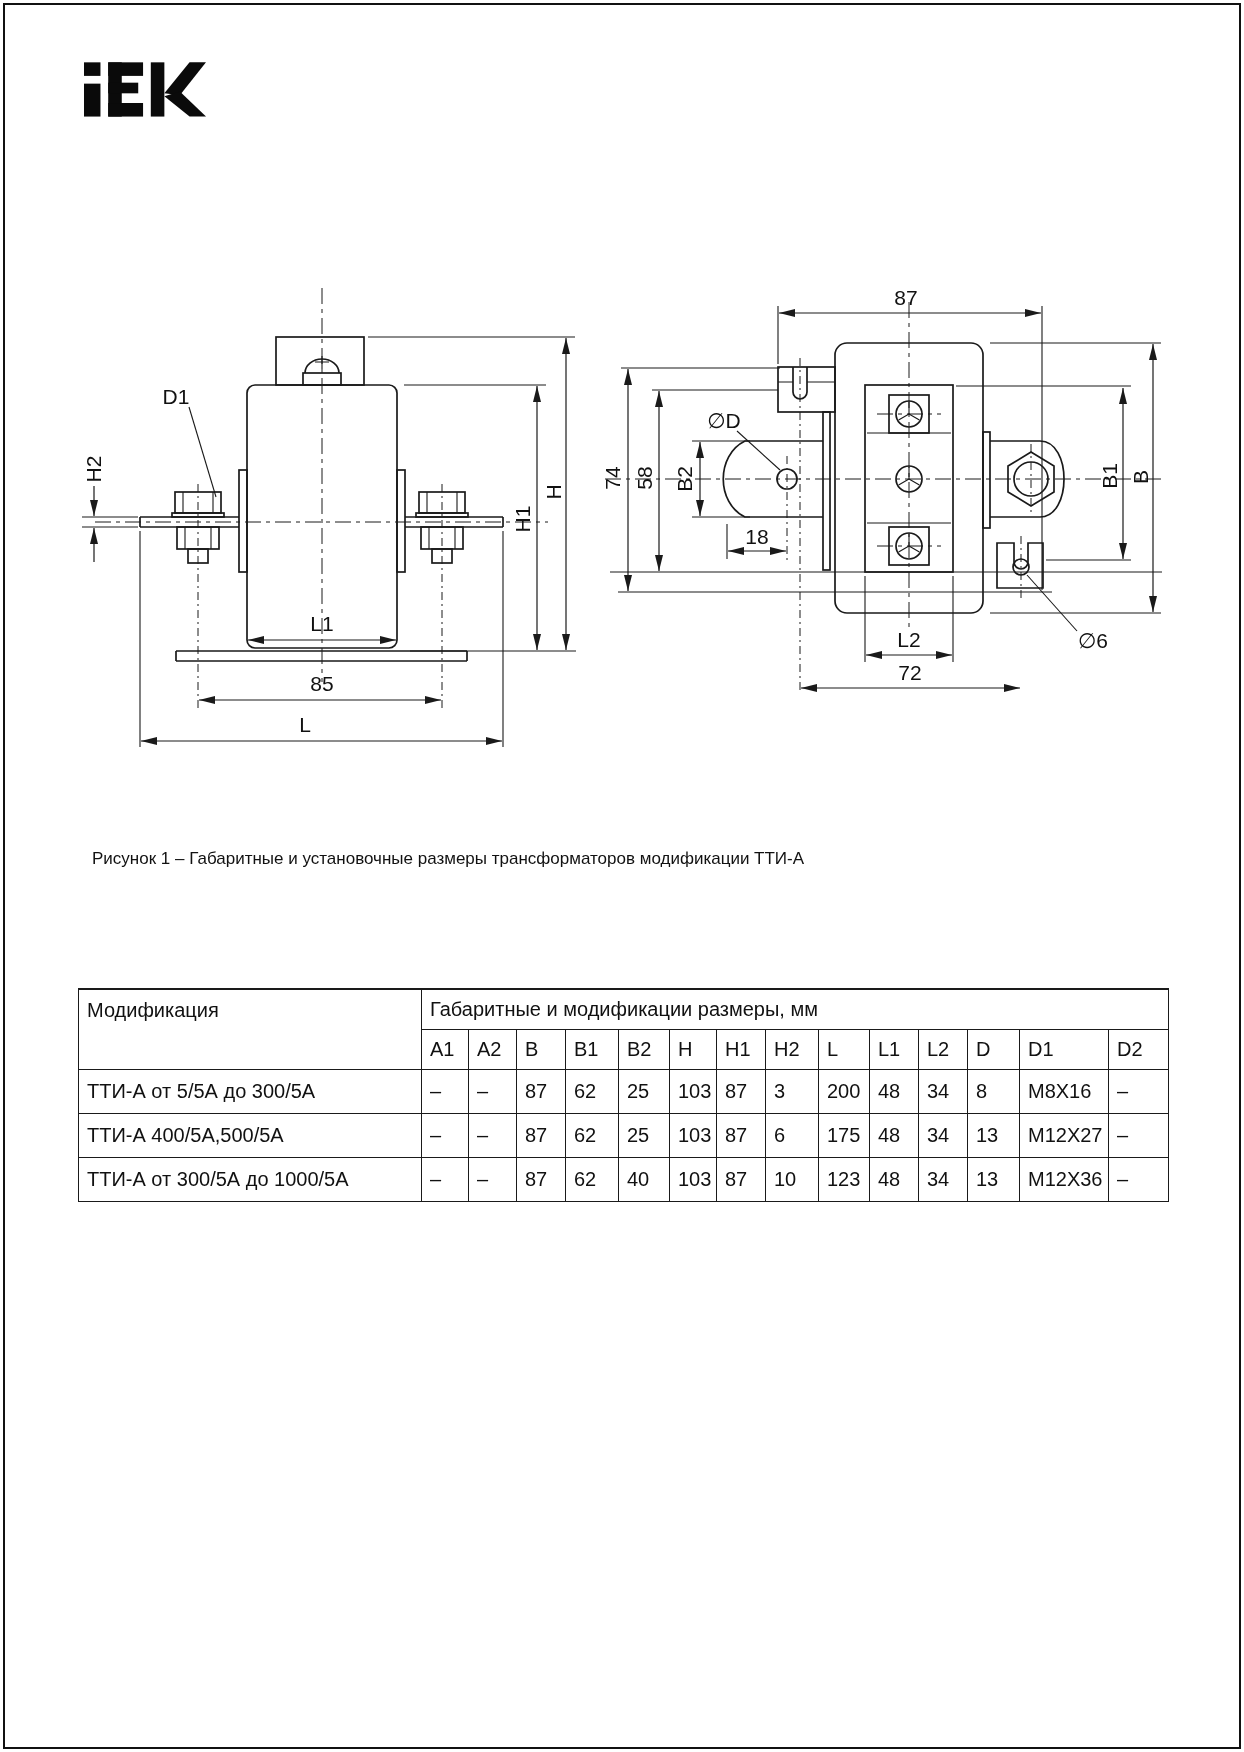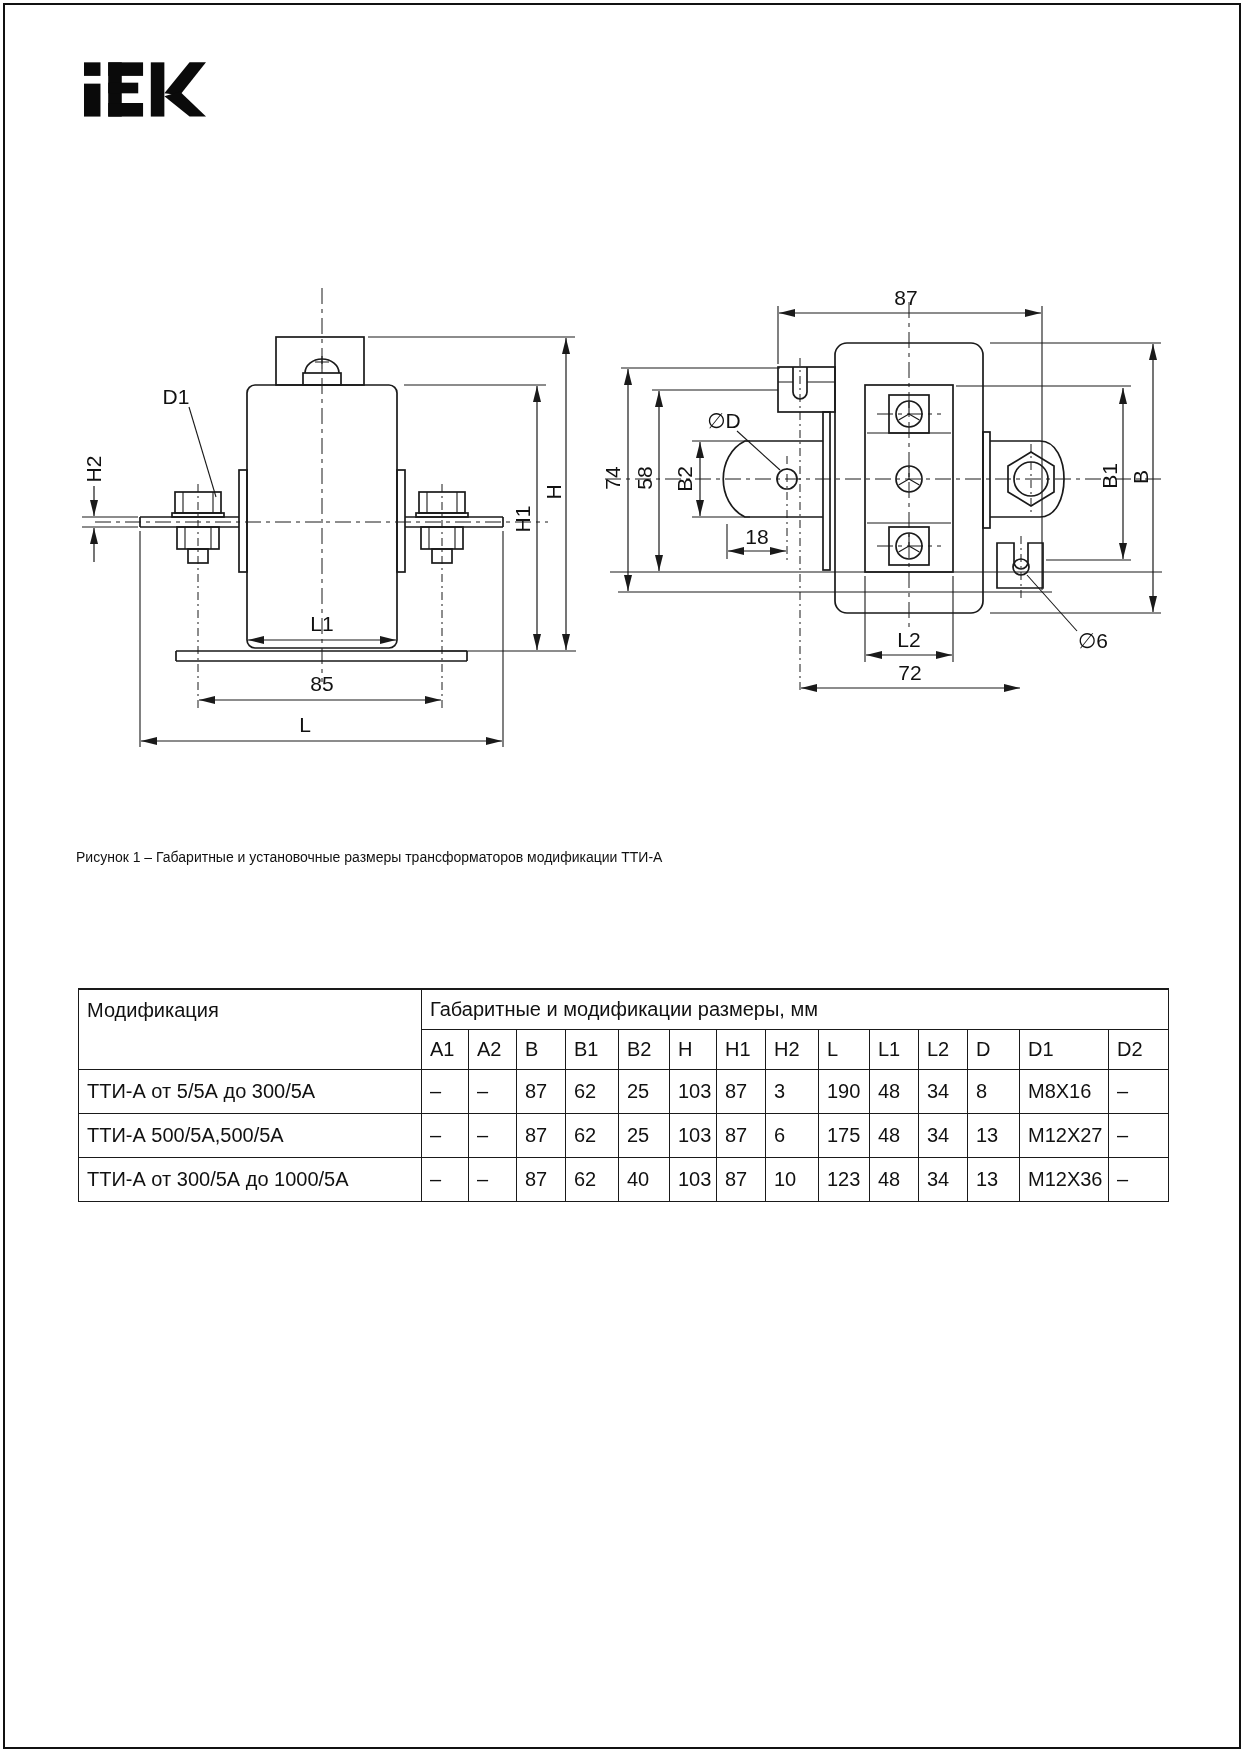--- a/index.html
+++ b/index.html
@@ -7,21 +7,21 @@
   #page{position:relative;width:1244px;height:1752px;background:#ffffff;margin:0 auto;overflow:hidden;}
   #page-frame{position:absolute;left:3px;top:3px;right:3px;bottom:3px;border:2px solid #111;pointer-events:none;}
   #logo{position:absolute;left:84px;top:58px;width:122px;height:60px;}
   #drawing{position:absolute;left:0;top:0;width:1244px;height:800px;}
   .obj{stroke:#1a1a1a;stroke-width:1.7;fill:none;}
   .thin{stroke:#1a1a1a;stroke-width:1.1;fill:none;}
   .dim{stroke:#1a1a1a;stroke-width:1.2;fill:none;}
   .cl{stroke:#1a1a1a;stroke-width:1;fill:none;stroke-dasharray:16 5 4 5;}
   .dsh{stroke:#1a1a1a;stroke-width:1;fill:none;stroke-dasharray:8 4 2 4;}
   .dt{font:21px "Liberation Sans","DejaVu Sans",sans-serif;fill:#111;}
-  #caption{position:absolute;left:76px;top:849px;width:1110px;font-size:14px;color:#111;}
+  #caption{position:absolute;left:92px;top:849px;width:1110px;font-size:17px;color:#111;}
   #spec-table{position:absolute;left:78px;top:988px;width:1090px;border-collapse:collapse;table-layout:fixed;border-top:2.5px solid #1a1a1a;padding-left:19px;}
   #spec-table th,#spec-table td{border:1px solid #1a1a1a;font-size:20px;font-weight:normal;text-align:left;padding:0 0 0 8px;color:#111;overflow:hidden;white-space:nowrap;}
   #spec-table .h1r{height:40px;}
   #spec-table .h2r{height:40px;}
   #spec-table .dr{height:44px;margin-left:23px;}
   #spec-table th[rowspan]{vertical-align:top;padding-top:9px;}
 </style>
 </head>
 <body>
 
@@ -249,29 +249,29 @@
     <tr class="dr">
       <td>ТТИ-А от 5/5А до 300/5А</td>
       <td>–</td>
       <td>–</td>
       <td>87</td>
       <td>62</td>
       <td>25</td>
       <td>103</td>
       <td>87</td>
       <td>3</td>
-      <td>190</td>
+      <td>200</td>
       <td>48</td>
       <td>34</td>
       <td>8</td>
       <td>M8X16</td>
       <td>–</td>
     </tr>
     <tr class="dr">
-      <td>ТТИ-А 500/5А,500/5А</td>
+      <td>ТТИ-А 400/5А,500/5А</td>
       <td>–</td>
       <td>–</td>
       <td>87</td>
       <td>62</td>
       <td>25</td>
       <td>103</td>
       <td>87</td>
       <td>6</td>
       <td>175</td>
       <td>48</td>

